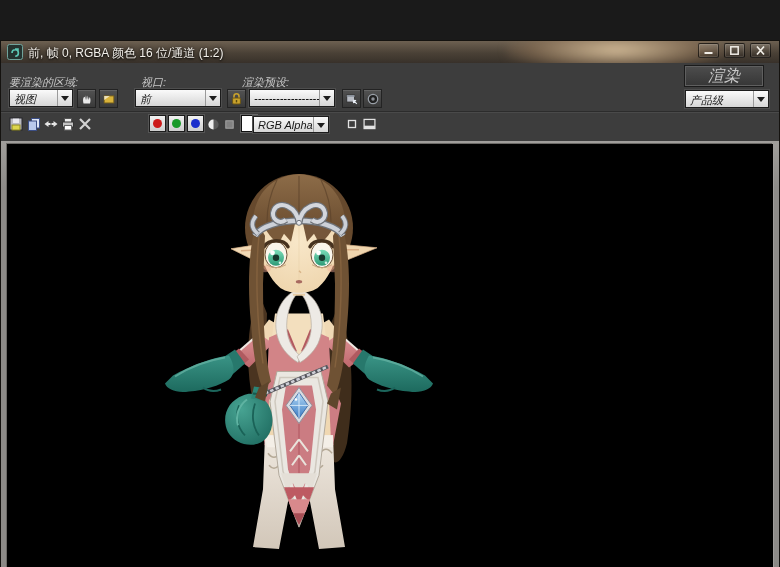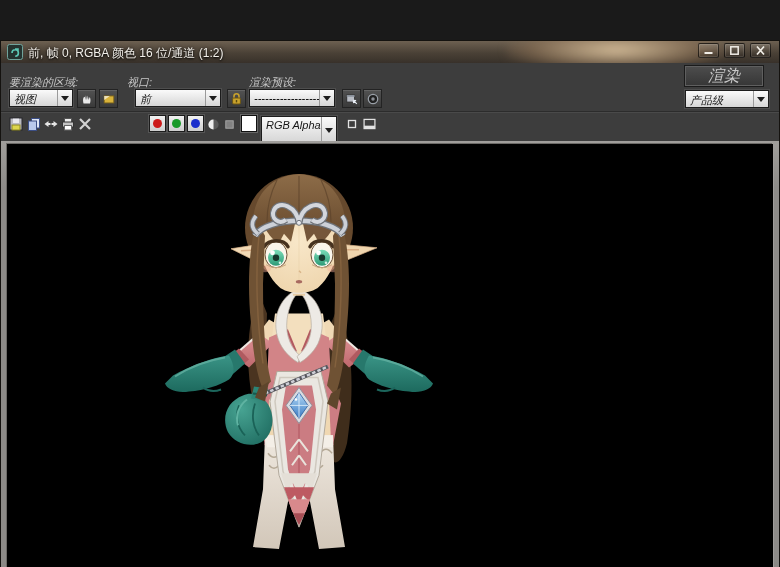--- a/index.html
+++ b/index.html
@@ -80,22 +80,22 @@
       <div class="winbtn">
         <svg width="13" height="11" viewBox="0 0 13 11">
           <path d="M3,1.5 L10,9.5 M10,1.5 L3,9.5" stroke="#f1eee7" stroke-width="1.7"></path>
           </svg>
       </div>
     </div>
   </div>
 
   <div class="toolbar">
     <div class="lbl" style="left:8px">要渲染的区域:</div>
-    <div class="lbl" style="left:126px">视口:</div>
-    <div class="lbl" style="left:248px">渲染预设:</div>
+    <div class="lbl" style="left:140px">视口:</div>
+    <div class="lbl" style="left:241px">渲染预设:</div>
 
     <div class="dd" style="left:8px;width:64px">
       <span class="txt">视图</span>
       <span class="arr">
           <i></i>
         </span>
     </div>
     <div class="tbtn" style="left:76px;top:26px">
       <svg width="14" height="14" viewBox="0 0 16 16">
         <path d="M4,13 C3,9 3.6,5.5 5.6,5.5 L5.8,9 L6.8,3.6 L7.9,9 L8.9,4 L9.9,9 L11,5.8 C12.2,7.6 12.4,10.4 11.4,13 Z" fill="#e9e9e9"></path>
@@ -190,21 +190,21 @@
         <path d="M7,1.5 A5.5,5.5 0 0 0 7,12.5 Z" fill="#efefef"></path>
         </svg>
     </div>
     <div class="dkic" style="left:221px">
       <svg width="13" height="13" viewBox="0 0 14 14">
         <rect x="3" y="3" width="8" height="8" fill="#828282" stroke="#a8a8a8"></rect>
         </svg>
     </div>
     <div class="swatch" style="left:240px"></div>
 
-    <div class="dd" style="left:260px;top:53px;width:76px;height:27px">
+    <div class="dd" style="left:252px;top:53px;width:76px;height:17px">
       <span class="txt">RGB Alpha</span>
       <span class="arr">
           <i></i>
         </span>
     </div>
 
     <div class="dkic" style="left:343px">
       <svg width="14" height="14" viewBox="0 0 16 16">
         <rect x="4" y="4" width="8" height="8" fill="none" stroke="#e2e2e2" stroke-width="1.5"></rect>
         </svg>

